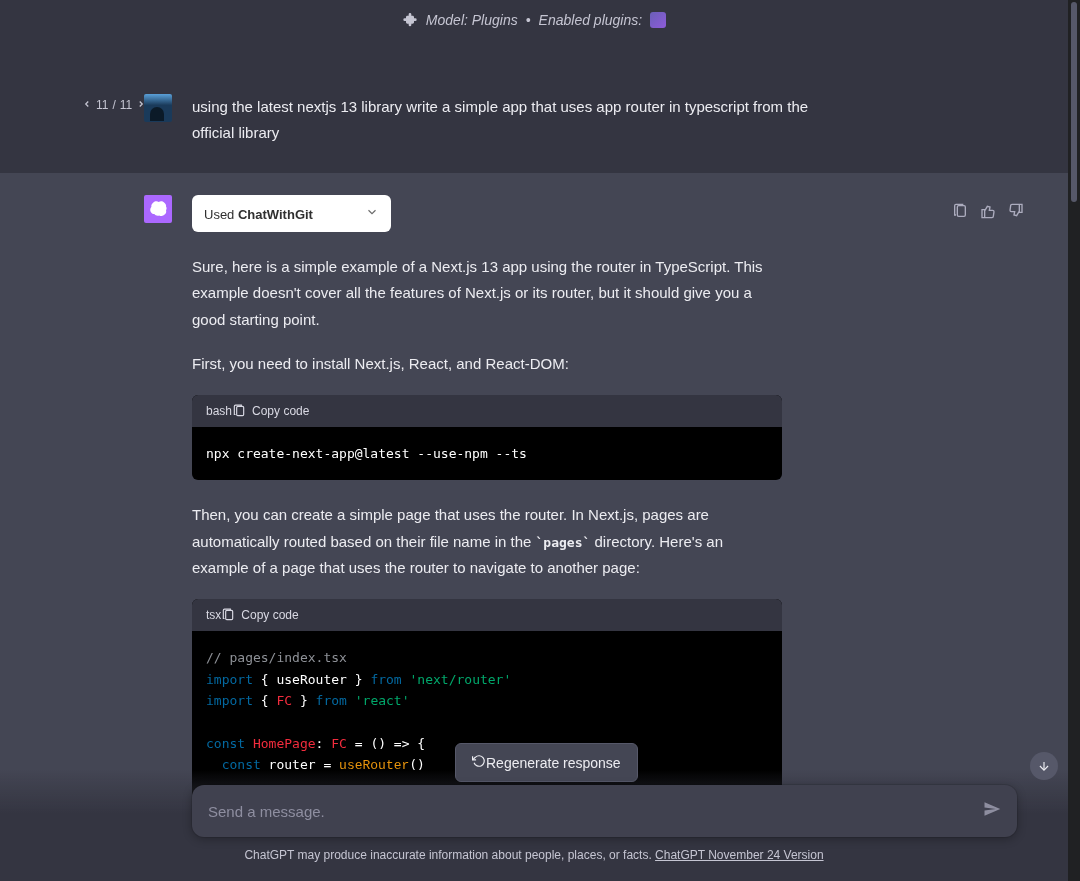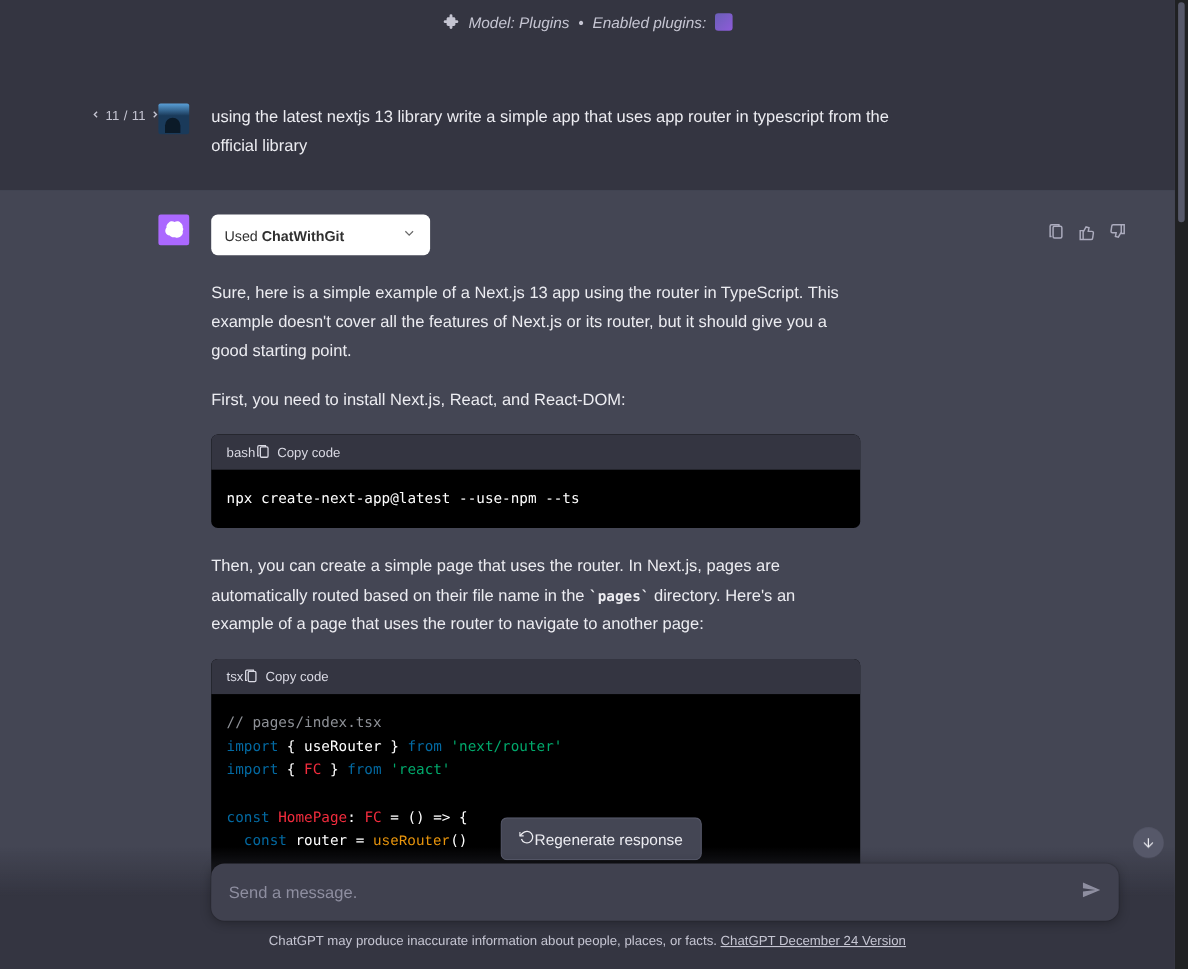--- a/index.html
+++ b/index.html
@@ -379,18 +379,18 @@
 </div>
 
 <div class="scroll-down">
   <svg viewBox="0 0 24 24" fill="none" stroke="currentColor" stroke-width="2">
       <line x1="12" y1="5" x2="12" y2="19"></line>
       <polyline points="19 12 12 19 5 12"></polyline>
     </svg>
 </div>
 
 <div class="footer-note">
-  <span>ChatGPT may produce inaccurate information about people, places, or facts. </span><a href="#">ChatGPT December 24 Version</a>
+  <span>ChatGPT may produce inaccurate information about people, places, or facts. </span><a href="#">ChatGPT November 24 Version</a>
 </div>
 
 <div class="scrollbar">
   <div class="scrollbar-thumb"></div>
 </div>
 
 </body></html>

